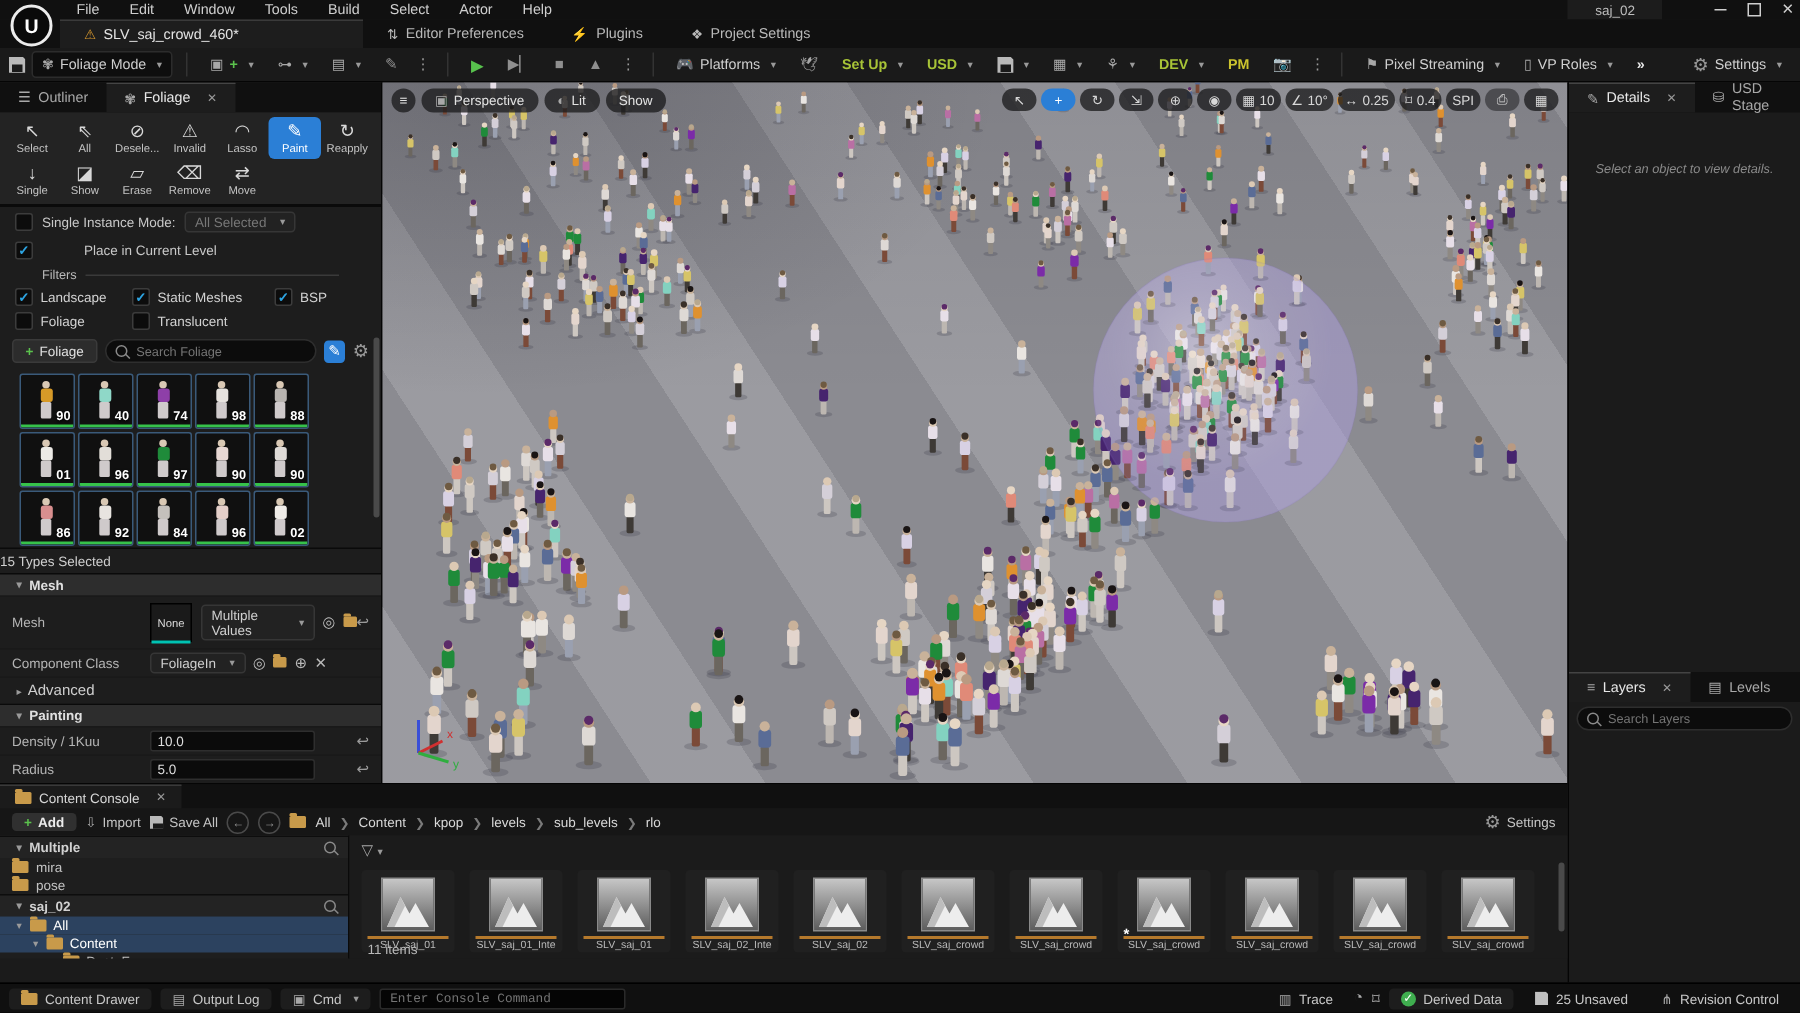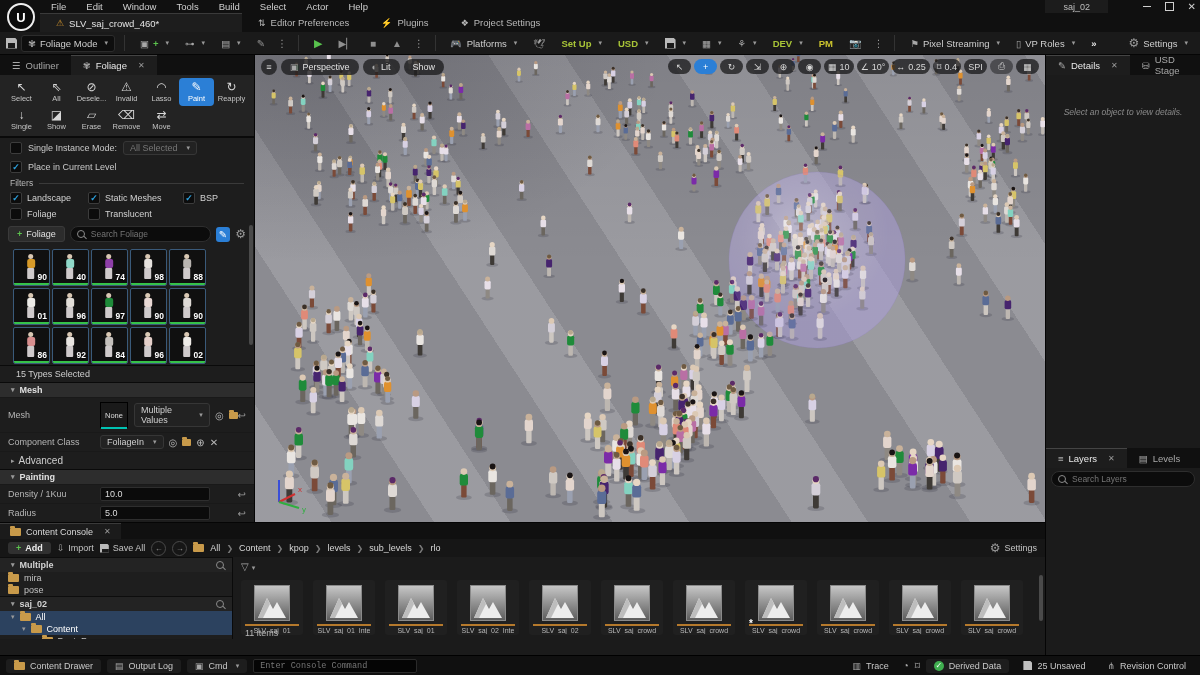--- a/index.html
+++ b/index.html
@@ -48,42 +48,42 @@
   .tool{width:35px;height:28px;display:flex;flex-direction:column;align-items:center;justify-content:center;border-radius:4px;margin:0;}
   .tool .ti{font-size:12px;color:#d8d8d8;line-height:12px;}
   .tool .tl{font-size:7.5px;color:#c4c4c4;margin-top:1px;}
   .tool.active{background:#2b7fd6;}
   .tool.active .ti,.tool.active .tl{color:#fff;}
   .optrow{display:flex;align-items:center;gap:6px;padding:3px 10px;}
   .cb{width:10px;height:10px;border:1px solid #3c3c3c;background:#0c0c0c;border-radius:2px;display:inline-flex;align-items:center;justify-content:center;flex:none;}
   .cb.on:after{content:"✓";color:#2da3e0;font-size:9px;font-weight:bold;line-height:9px;}
   .dd{background:#222;border:1px solid #363636;border-radius:3px;padding:1px 6px;display:inline-flex;align-items:center;gap:6px;font-size:9px;color:#cfcfcf;}
   .dd.disabled{color:#777;}
-  .filters-hdr{display:flex;align-items:center;gap:6px;color:#b9b9b9;font-size:8.5px;padding:2px 10px;}
+  .filters-hdr{display:flex;align-items:center;gap:6px;color:#b9b9b9;font-size:8.5px;padding:2px 28px;}
   .fline{flex:1;height:1px;background:#3a3a3a;}
   .fwrap{display:flex;flex-wrap:wrap;padding:0 10px;}
   .fitem{display:flex;align-items:center;gap:5px;padding:2px 0;font-size:9px;color:#d2d2d2;}
   .srchrow{display:flex;align-items:center;gap:5px;padding:4px 8px;}
   .btn-foliage{background:#2c2c2c;border:1px solid #3a3a3a;border-radius:3px;padding:2px 8px;display:flex;gap:4px;align-items:center;font-size:9px;color:#e0e0e0;}
   .plus{color:#5bc24d;font-weight:bold;}
   .lens{width:6px;height:6px;border:1.4px solid #8a8a8a;border-radius:50%;position:relative;display:inline-block;flex:none;}
   .lens:after{content:"";position:absolute;width:4px;height:1.4px;background:#8a8a8a;transform:rotate(45deg);left:5px;top:6px;}
   .srchbox{flex:1;display:flex;align-items:center;background:#0c0c0c;border:1px solid #2e2e2e;border-radius:8px;height:14px;padding:0 6px;gap:4px;}
   .srchbox input{flex:1;background:transparent;border:0;color:#bbb;font-size:8.5px;font-family:"Liberation Sans",sans-serif;}
   .bluebrush{width:26px;height:15px;background:#2b7fd6;border-radius:3px;display:flex;align-items:center;justify-content:center;color:#fff;font-size:10px;}
   .gear{color:#9a9a9a;font-size:12px;}
   .fgrid{display:flex;flex-wrap:wrap;padding:2px 10px 0 12px;}
   .fcell{width:35px;height:35px;background:#101010;border:1px solid #3a5a7a;border-radius:2px;margin:1px;position:relative;overflow:hidden;}
   .fcell .gbar{position:absolute;left:0;bottom:0;width:100%;height:2px;background:#36c24a;}
   .fcell .num{position:absolute;right:2px;bottom:3px;font-size:8.5px;font-weight:bold;color:#fff;text-shadow:0 1px 2px #000;}
   .fig{position:absolute;left:50%;top:4px;transform:translateX(-60%);}
   .fig .fh{width:5px;height:5px;border-radius:50%;background:#d9c8b4;margin:0 auto;}
   .fig .ft{width:8px;height:9px;border-radius:2px;margin:0 auto;}
   .fig .fl{width:7px;height:11px;border-radius:1px;background:#cfcacb;margin:0 auto;}
-  .seltext{padding:3px 16px;font-size:9px;color:#cfcfcf;border-top:1px solid #0a0a0a;}
+  .seltext{padding:3px 0;font-size:9px;color:#cfcfcf;border-top:1px solid #0a0a0a;}
   .sechdr{background:#2d2d2d;padding:2px 8px;font-weight:bold;font-size:9px;color:#e0e0e0;display:flex;gap:5px;align-items:center;border-top:1px solid #0a0a0a;}
   .prow{display:flex;align-items:center;padding:2px 8px;border-top:1px solid #191919;min-height:13px;}
   .plabel{width:92px;color:#b5b5b5;font-size:9px;flex:none;}
   .pinput{width:100px;background:#0b0b0b;border:1px solid #2e2e2e;border-radius:2px;color:#ddd;font-size:9px;height:12px;padding:0 4px;font-family:"Liberation Sans",sans-serif;}
   .pinput:disabled{color:#666;background:#161616;}
   .reset{margin-left:auto;color:#9a9a9a;font-size:10px;}
   .meshthumb{width:26px;height:24px;background:#1a1a1a;border:1px solid #000;display:flex;align-items:center;justify-content:center;font-size:7.5px;color:#ddd;position:relative;flex:none;}
   .meshthumb:after{content:"";position:absolute;bottom:-2px;left:0;width:100%;height:2px;background:#00c2b2;}
   .micon{color:#b9b9b9;font-size:10px;margin-left:5px;}
   .vscroll{position:absolute;right:1px;width:4px;border-radius:2px;background:#4a4a4a;}
@@ -351,21 +351,21 @@
     <div class="optrow">
       <span class="cb"></span>
       <span style="font-size:9px;">Single Instance Mode:</span>
       <span class="dd disabled">
           <span>All Selected</span>
           <span class="chev">▾</span>
         </span>
     </div>
     <div class="optrow">
       <span class="cb on"></span>
-      <span style="font-size:9px;">Place in Current Level</span>
+      <span style="font-size:9px;margin-left:28px;">Place in Current Level</span>
     </div>
     <div class="filters-hdr">
         <span>Filters</span>
         <span class="fline"></span>
       </div>
     <div class="fwrap">
         <div class="fitem" style="width: 78px;">
           <span class="cb on"></span>
           <span>Landscape</span>
         </div>

